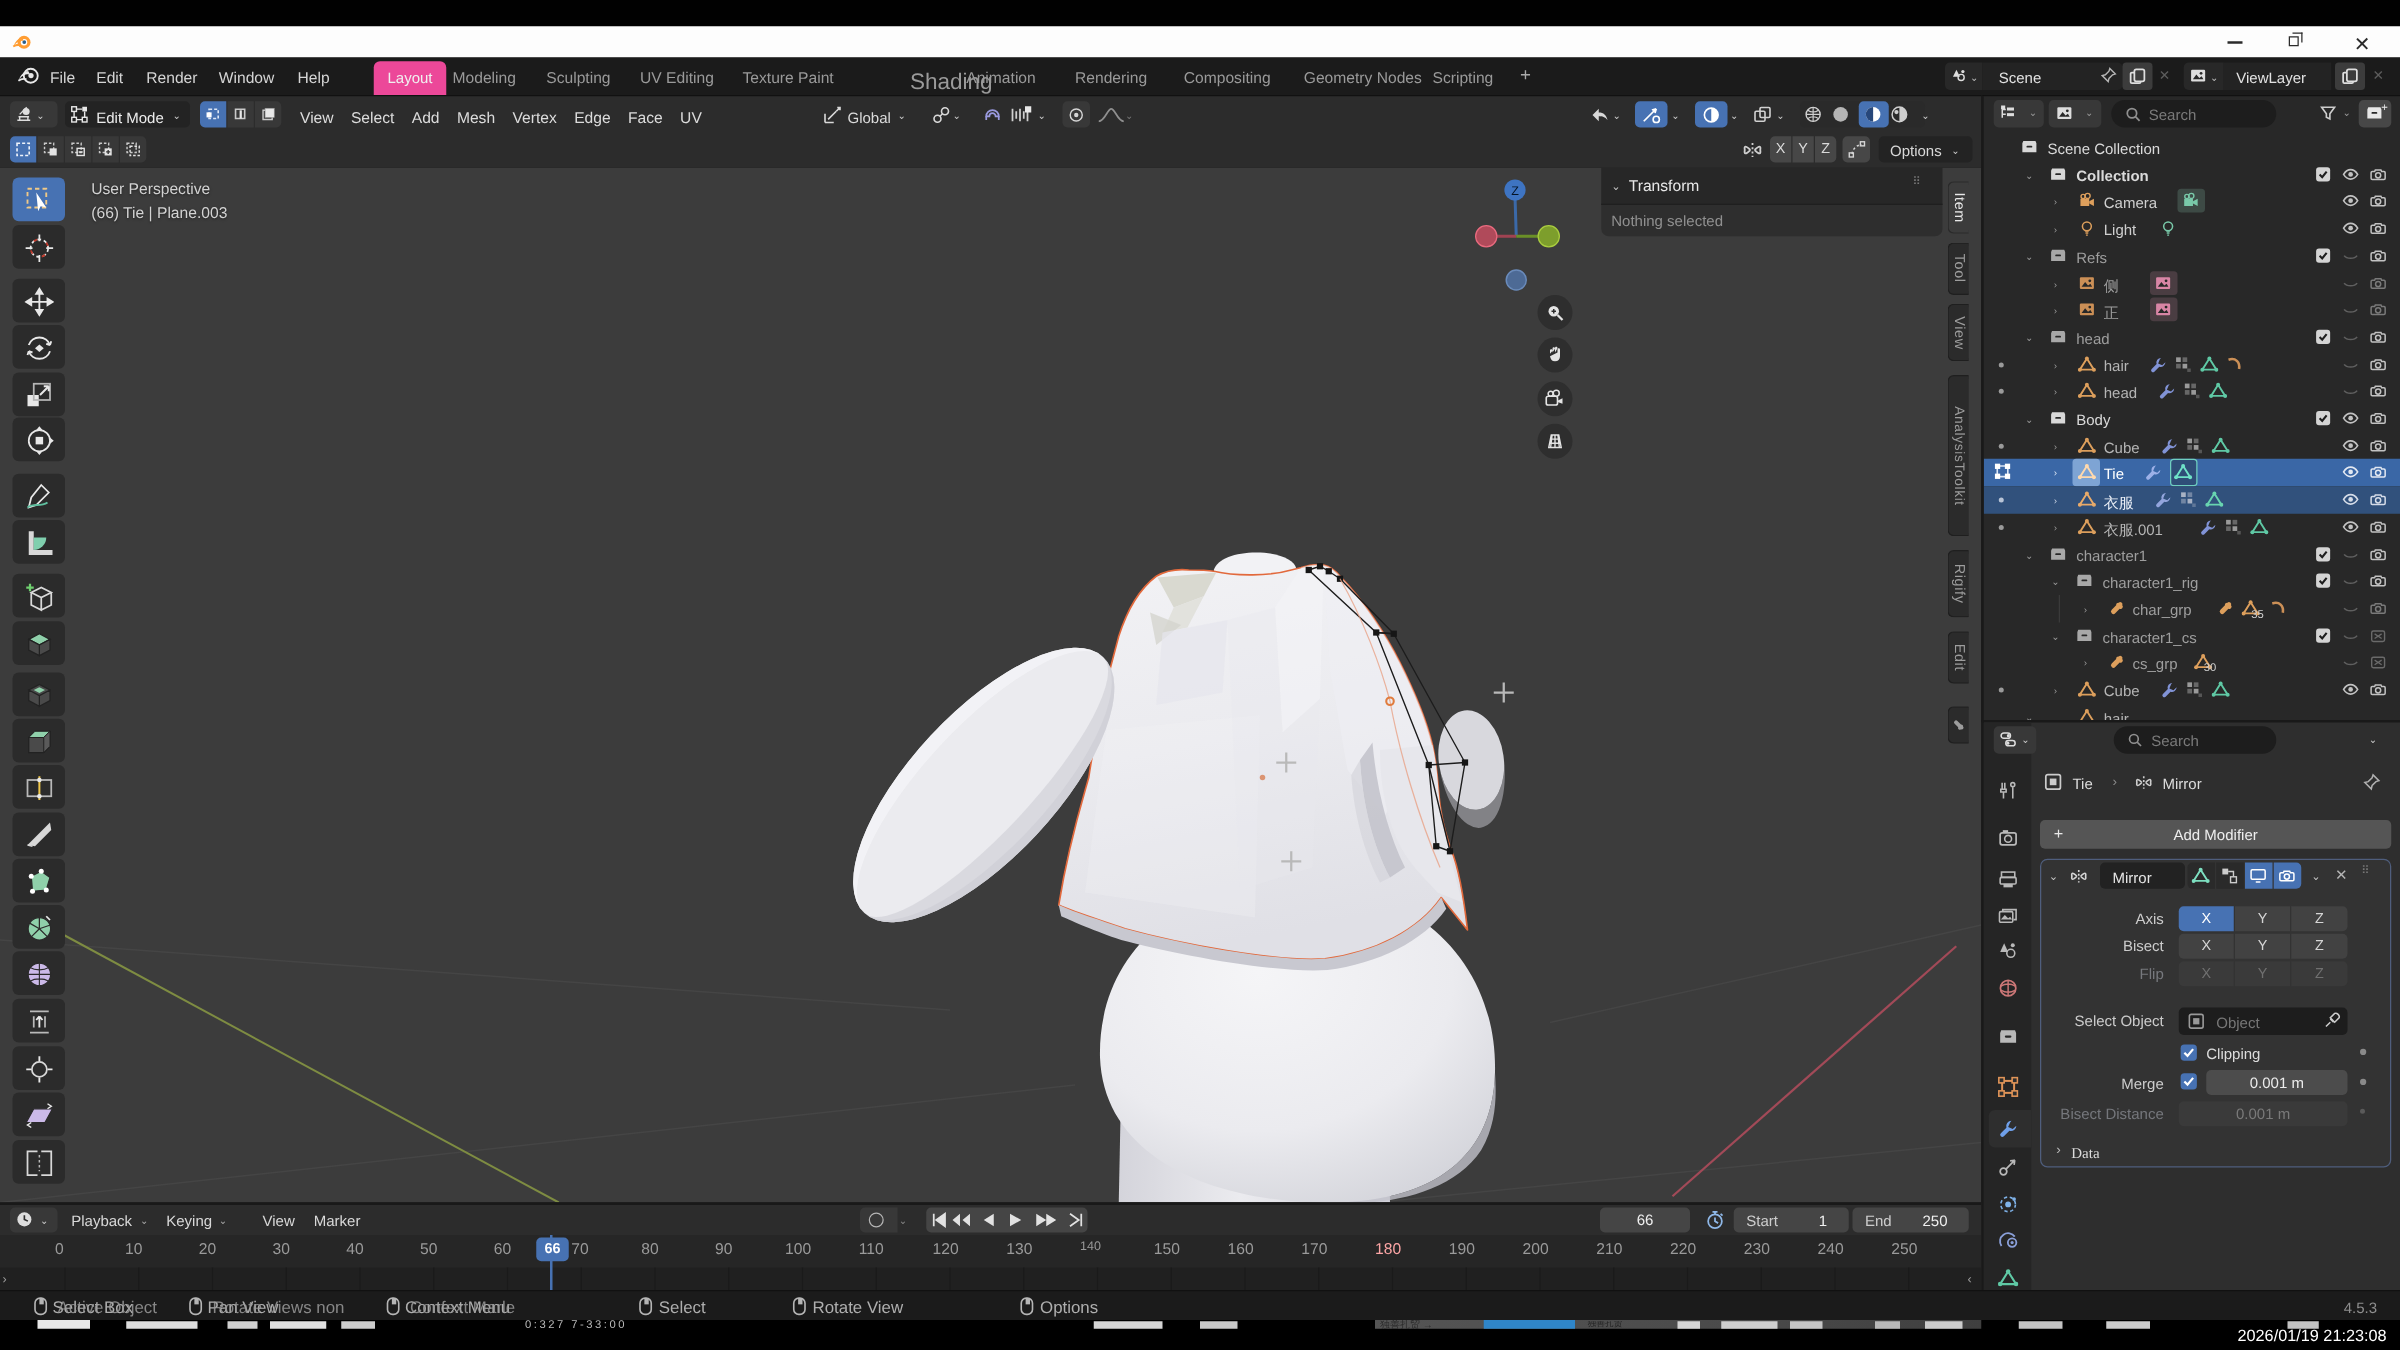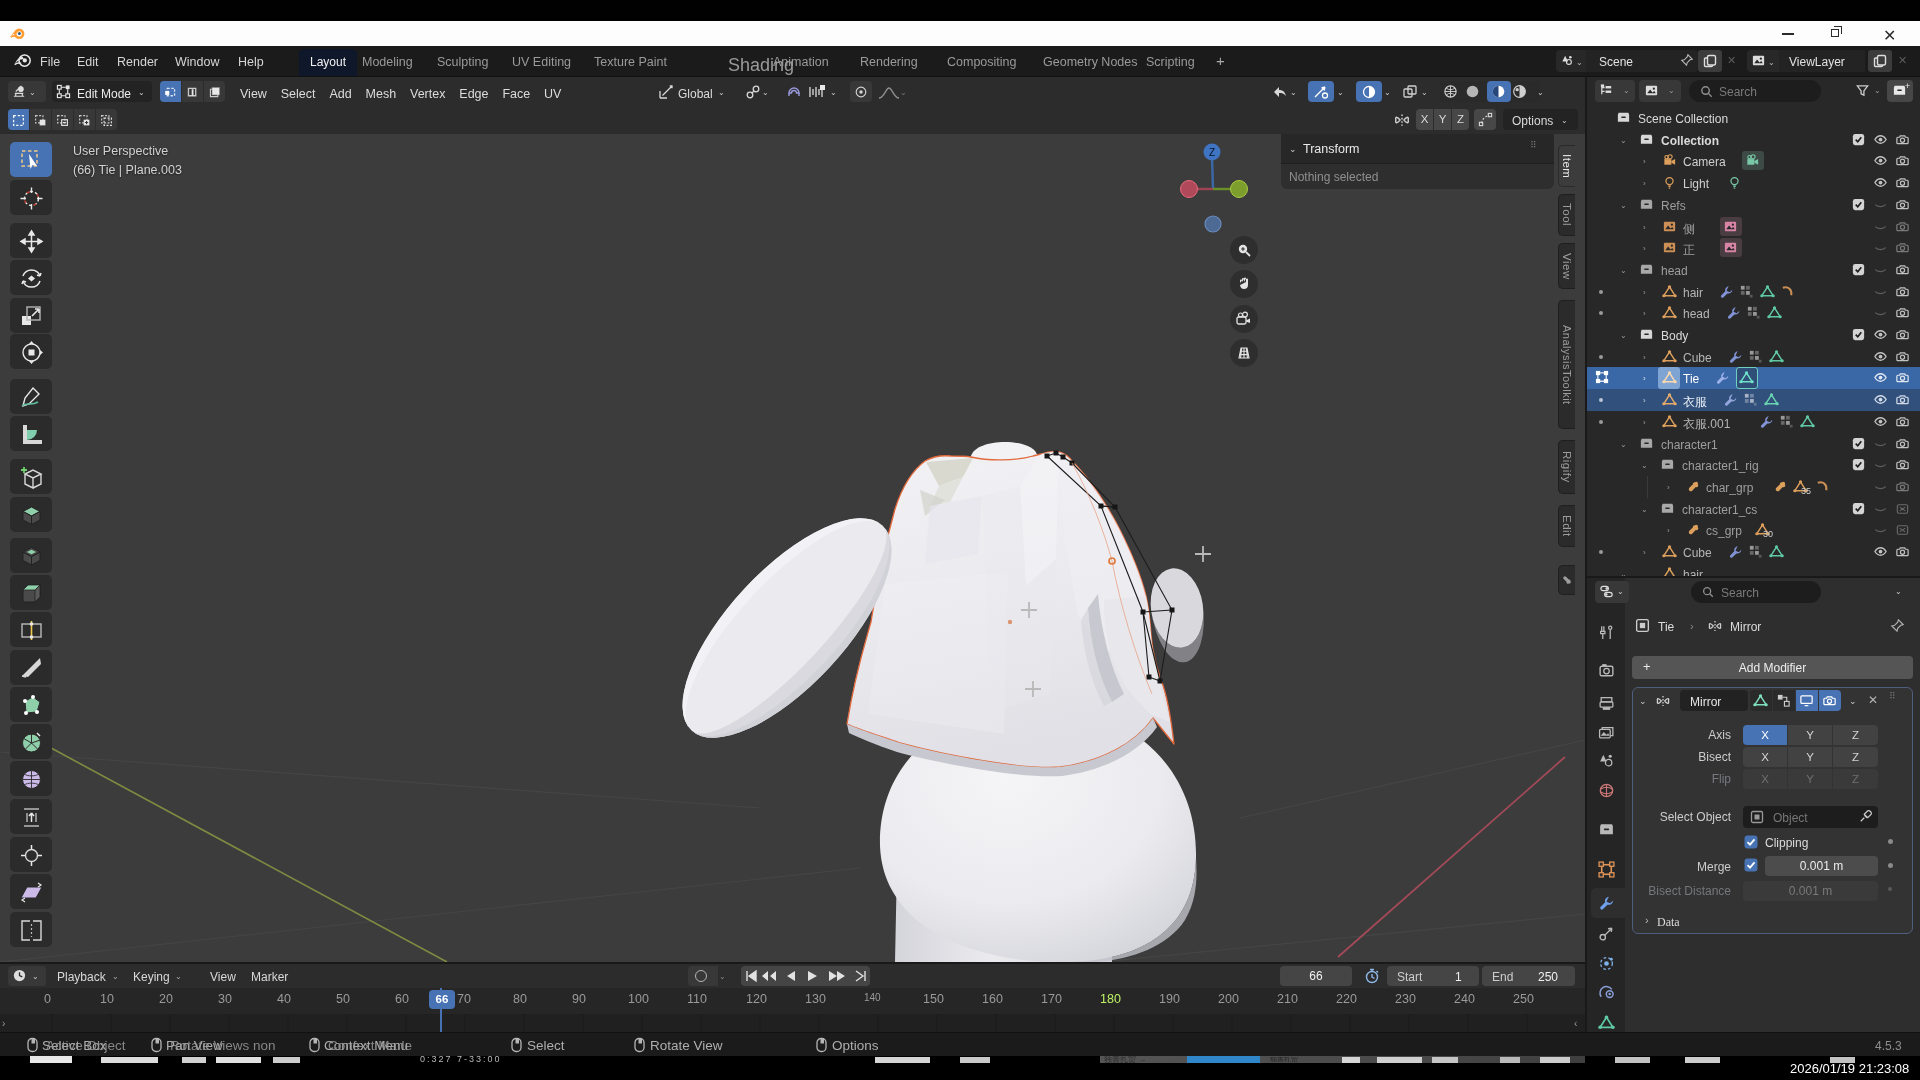--- a/index.html
+++ b/index.html
@@ -124,21 +124,21 @@
         <circle cx="12.8" cy="10.4" r="2.1" fill="#e8e8e8"></circle>
         <path d="M3 14.2 C5.2 10.3 8.5 9 12 9.4 L10.6 6.8 C7 7.2 4.2 10.2 3 14.2 Z" fill="#e8e8e8"></path>
         <path d="M2.7 14.6 C5 13 7.2 12.8 9.2 13.5" stroke="#e8e8e8" stroke-width="1.5" fill="none"></path>
       </svg></div>
 <div class="abs" style="left:40px;top:55px;font-size:12.5px;color:#d5d5d5;">File</div>
 <div class="abs" style="left:77px;top:55px;font-size:12.5px;color:#d5d5d5;">Edit</div>
 <div class="abs" style="left:117px;top:55px;font-size:12.5px;color:#d5d5d5;">Render</div>
 <div class="abs" style="left:175px;top:55px;font-size:12.5px;color:#d5d5d5;">Window</div>
 <div class="abs" style="left:238px;top:55px;font-size:12.5px;color:#d5d5d5;">Help</div>
 
-<div class="abs" style="left:299px;top:49px;height:30px;background:#0f172a;border-radius:5px 5px 0 0;padding:6px 11px 0 11px;color:#f0f0f0;font-size:12px;">Layout</div>
+<div class="abs" style="left:299px;top:49px;height:30px;background:#ec4899;border-radius:5px 5px 0 0;padding:6px 11px 0 11px;color:#f0f0f0;font-size:12px;">Layout</div>
 <div class="abs" style="left:362px;top:55px;font-size:12.5px;color:#9a9a9a;">Modeling</div>
 <div class="abs" style="left:437px;top:55px;font-size:12.5px;color:#9a9a9a;">Sculpting</div>
 <div class="abs" style="left:512px;top:55px;font-size:12.5px;color:#9a9a9a;">UV Editing</div>
 <div class="abs" style="left:594px;top:55px;font-size:12.5px;color:#9a9a9a;">Texture Paint</div>
 <div class="abs" style="left:728px;top:55px;font-size:18px;color:#9a9a9a;">Shading</div>
 <div class="abs" style="left:773px;top:55px;font-size:12.5px;color:#9a9a9a;">Animation</div>
 <div class="abs" style="left:860px;top:55px;font-size:12.5px;color:#9a9a9a;">Rendering</div>
 <div class="abs" style="left:947px;top:55px;font-size:12.5px;color:#9a9a9a;">Compositing</div>
 <div class="abs" style="left:1043px;top:55px;font-size:12.5px;color:#9a9a9a;">Geometry Nodes</div>
 <div class="abs" style="left:1146px;top:55px;font-size:12.5px;color:#9a9a9a;">Scripting</div>
@@ -1291,21 +1291,21 @@
  <div class="abs" style="left:513px;top:28px;font-size:12.5px;color:#9a9a9a;">80</div>
  <div class="abs" style="left:572px;top:28px;font-size:12.5px;color:#9a9a9a;">90</div>
  <div class="abs" style="left:628px;top:28px;font-size:12.5px;color:#9a9a9a;">100</div>
  <div class="abs" style="left:687px;top:28px;font-size:12.5px;color:#9a9a9a;">110</div>
  <div class="abs" style="left:746px;top:28px;font-size:12.5px;color:#9a9a9a;">120</div>
  <div class="abs" style="left:805px;top:28px;font-size:12.5px;color:#9a9a9a;">130</div>
  <div class="abs" style="left:864px;top:28px;font-size:10px;color:#9a9a9a;">140</div>
  <div class="abs" style="left:923px;top:28px;font-size:12.5px;color:#9a9a9a;">150</div>
  <div class="abs" style="left:982px;top:28px;font-size:12.5px;color:#9a9a9a;">160</div>
  <div class="abs" style="left:1041px;top:28px;font-size:12.5px;color:#9a9a9a;">170</div>
- <div class="abs" style="left:1100px;top:28px;font-size:12.5px;color:#bef264;">180</div>
+ <div class="abs" style="left:1100px;top:28px;font-size:12.5px;color:#fca5a5;">180</div>
  <div class="abs" style="left:1159px;top:28px;font-size:12.5px;color:#9a9a9a;">190</div>
  <div class="abs" style="left:1218px;top:28px;font-size:12.5px;color:#9a9a9a;">200</div>
  <div class="abs" style="left:1277px;top:28px;font-size:12.5px;color:#9a9a9a;">210</div>
  <div class="abs" style="left:1336px;top:28px;font-size:12.5px;color:#9a9a9a;">220</div>
  <div class="abs" style="left:1395px;top:28px;font-size:12.5px;color:#9a9a9a;">230</div>
  <div class="abs" style="left:1454px;top:28px;font-size:12.5px;color:#9a9a9a;">240</div>
  <div class="abs" style="left:1513px;top:28px;font-size:12.5px;color:#9a9a9a;">250</div>
  <div class="abs" style="left:2px;top:54px;font-size:10px;color:#9a9a9a;">›</div>
  <div class="abs" style="left:1574px;top:54px;font-size:10px;color:#9a9a9a;">‹</div>
 </div>

